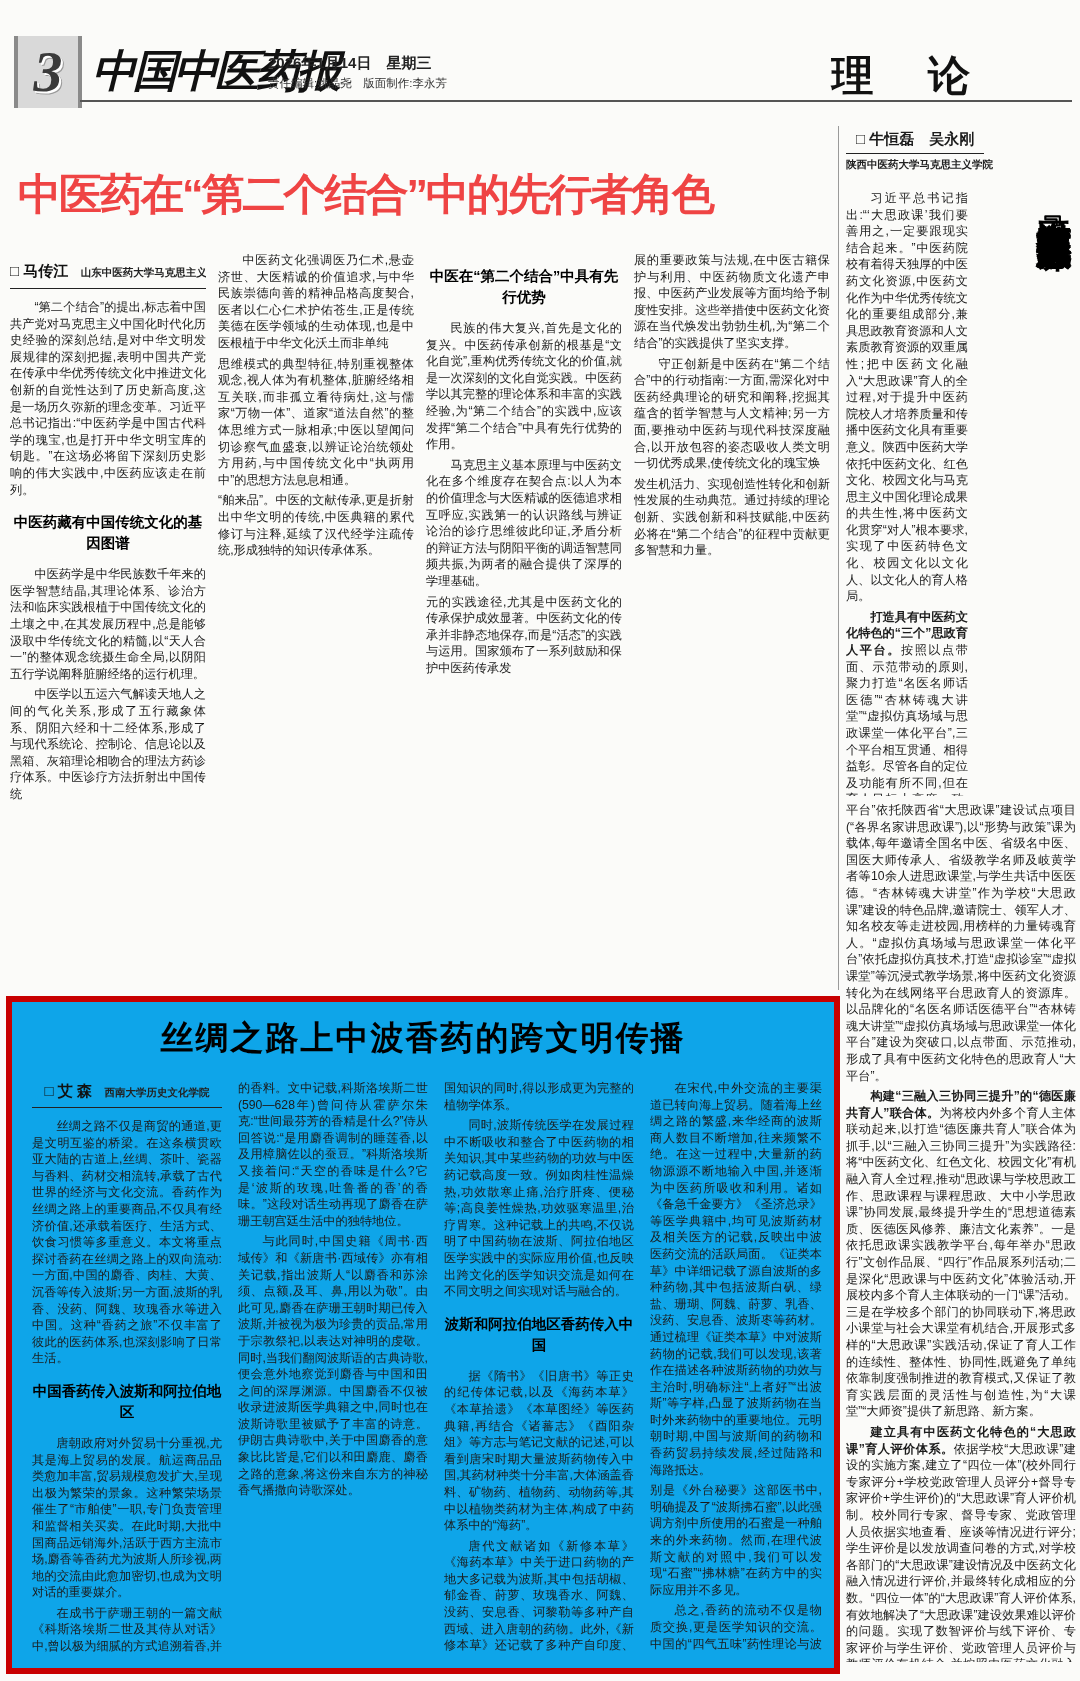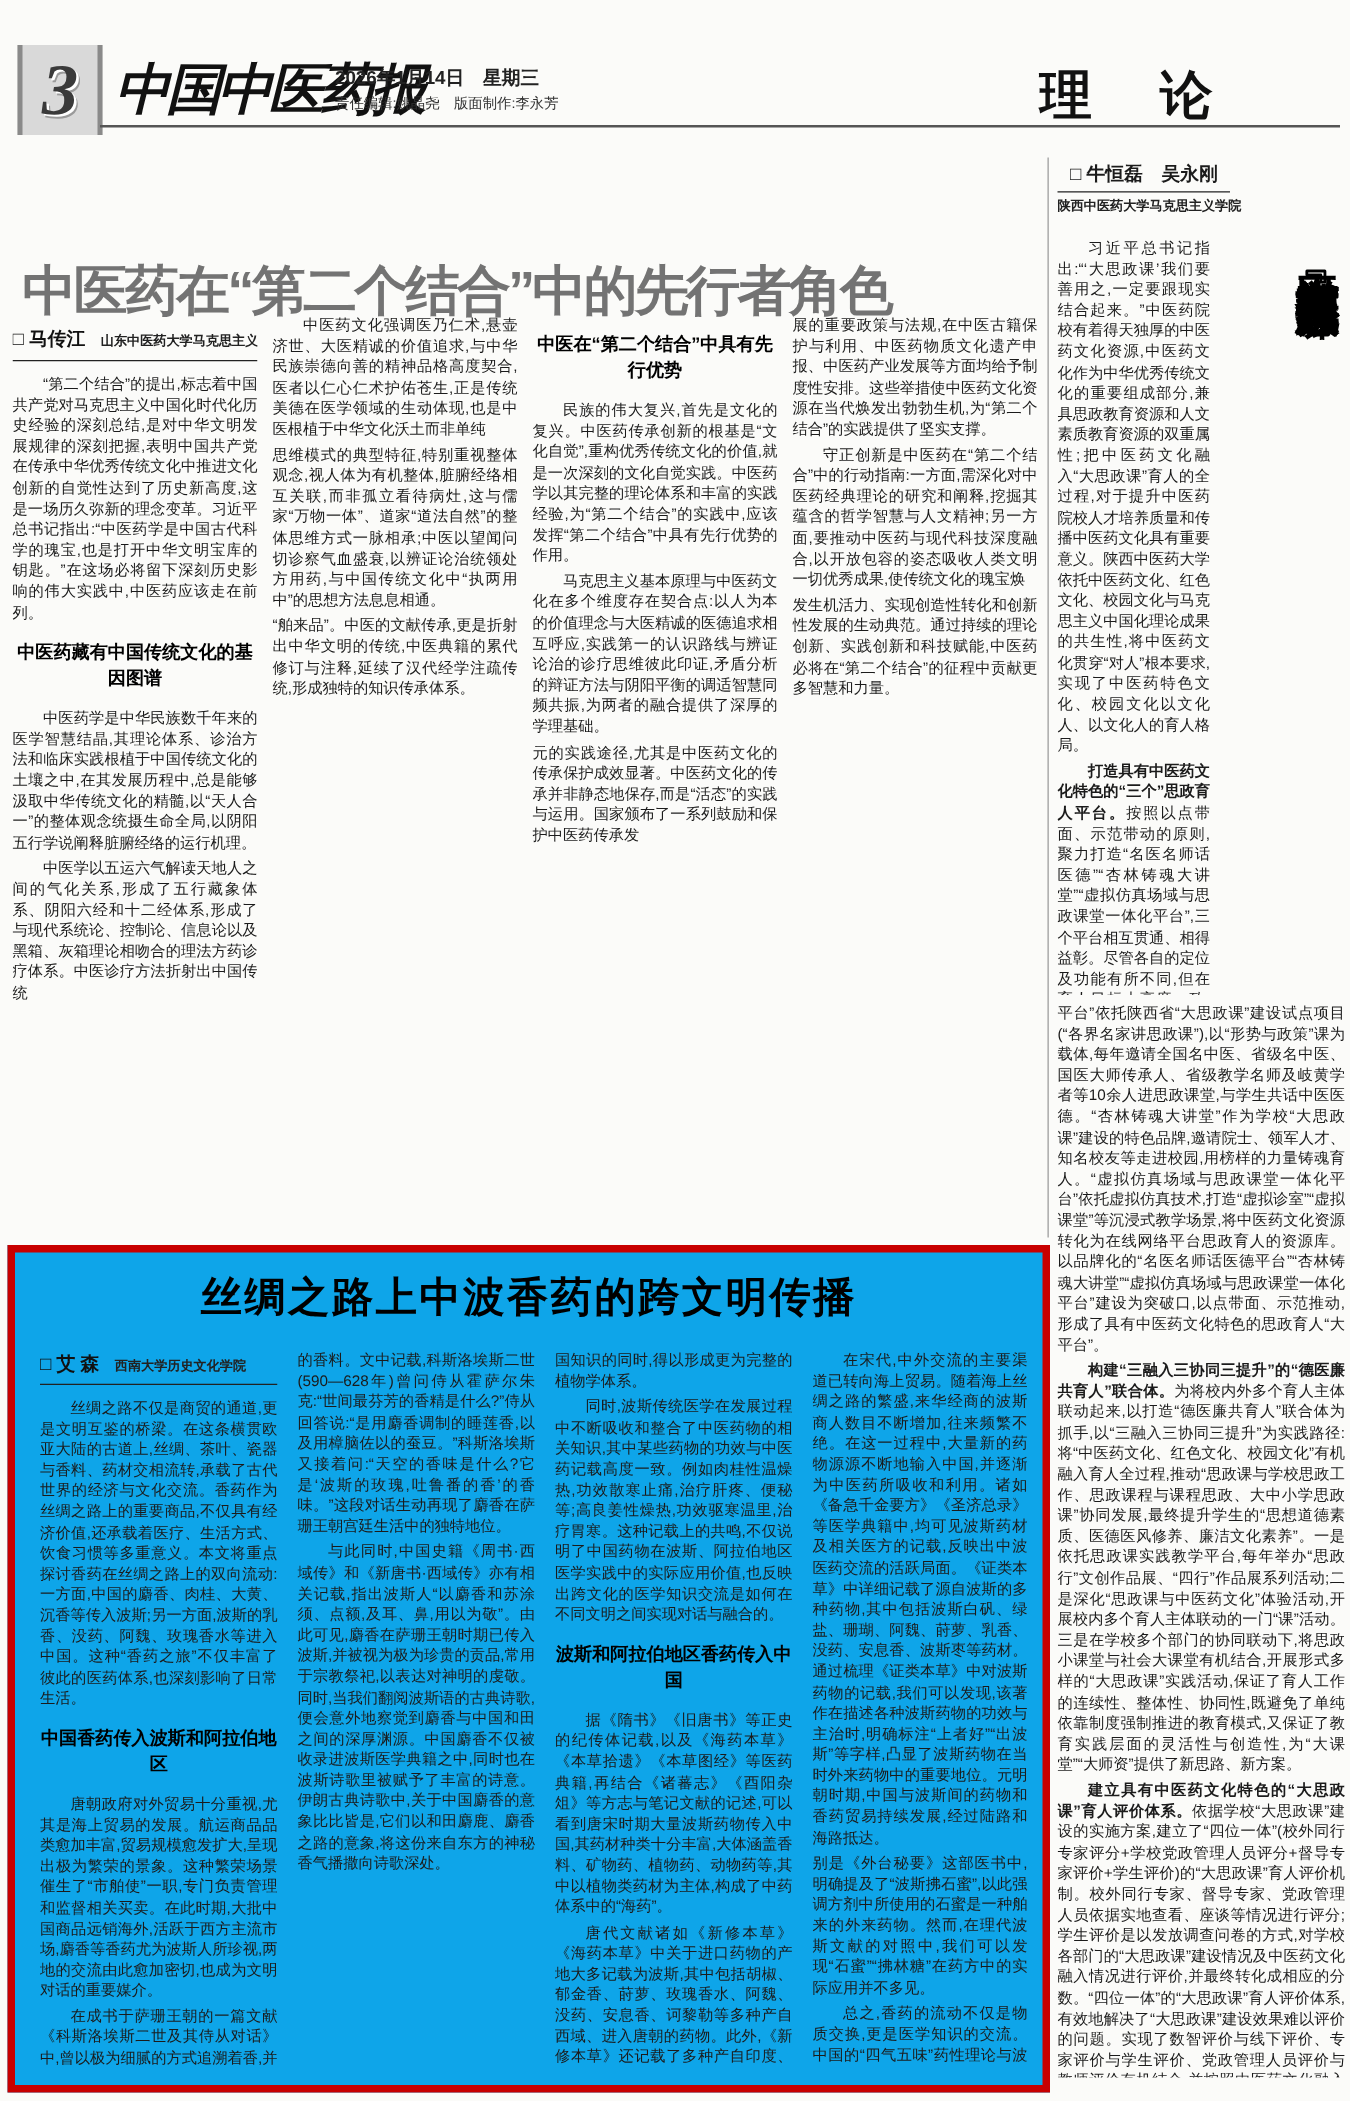--- a/index.html
+++ b/index.html
@@ -44,37 +44,37 @@
   .body-p.indent{text-indent:2em;}
   .bold-lead{font-weight:bold;}
   .col-subhead{
     font-weight:bold;font-size:14.5px;text-align:center;
     margin:14px 0 12px 0;line-height:1.45;color:#000;
   }
   .news-col{position:absolute;overflow:hidden;}
   
   .main-headline{
     position:absolute;left:18px;top:166px;width:800px;
-    font-size:43px;font-weight:900;letter-spacing:-2px;color:#737373;
-    white-space:nowrap;font-family:"Liberation Sans","DejaVu Sans",sans-serif;margin-top:38px;
+    font-size:43px;font-weight:900;letter-spacing:-2px;color:#ef4444;
+    white-space:nowrap;font-family:"Liberation Sans","DejaVu Sans",sans-serif;
   }
   .byline-row{border-bottom:1.5px solid #222;padding:6px 0 7px 0;margin:4px 0 10px 0;white-space:nowrap;}
   .byline-name{font-size:15px;font-weight:bold;color:#111;}
   .byline-affil{font-size:10.5px;font-weight:bold;color:#222;margin-left:8px;}
   .zone-divider{position:absolute;left:838px;top:126px;height:864px;border-left:1px solid #9a9a9a;}
   
   .silk-box{
     position:absolute;left:6px;top:996px;width:822px;height:666px;
     border:6px solid #c80000;background:#0ea5e9;
   }
   .silk-headline{
     position:absolute;left:0;top:14px;width:100%;text-align:center;
     font-size:33px;font-weight:900;letter-spacing:2px;color:#000;
   }
-  .silk-byline{white-space:nowrap;border-bottom:1.5px solid #222;padding:2px 0 6px 0;margin:0 0 10px 0;}
+  .silk-byline{white-space:nowrap;border-bottom:1.5px solid #222;padding:2px 0 6px 0;margin:0 0 10px 0;text-align:center;}
   
   .right-byline{position:absolute;left:846px;top:130px;width:230px;text-align:left;}
   .right-byline .names{
     font-size:15px;font-weight:bold;border-bottom:1.5px solid #222;
     display:inline-block;padding:0 10px 4px 10px;
   }
   .right-byline .affil{font-size:10.5px;font-weight:bold;margin-top:4px;color:#222;}
   .vertical-title{
     position:absolute;left:982px;top:192px;height:612px;width:92px;
     writing-mode:vertical-rl;text-orientation:upright;

